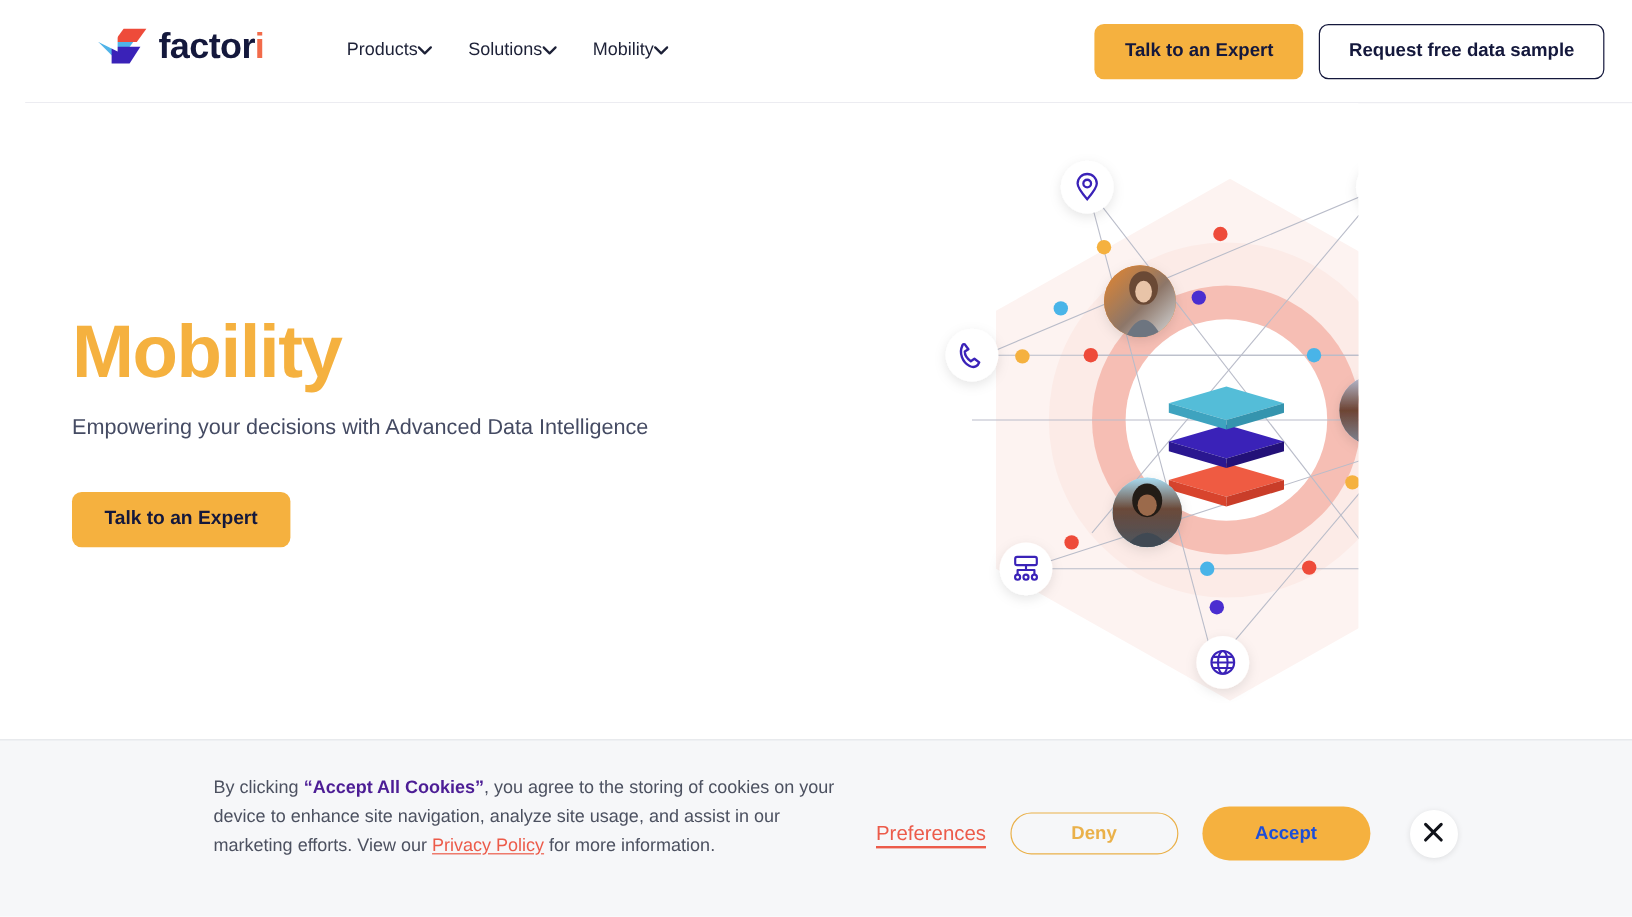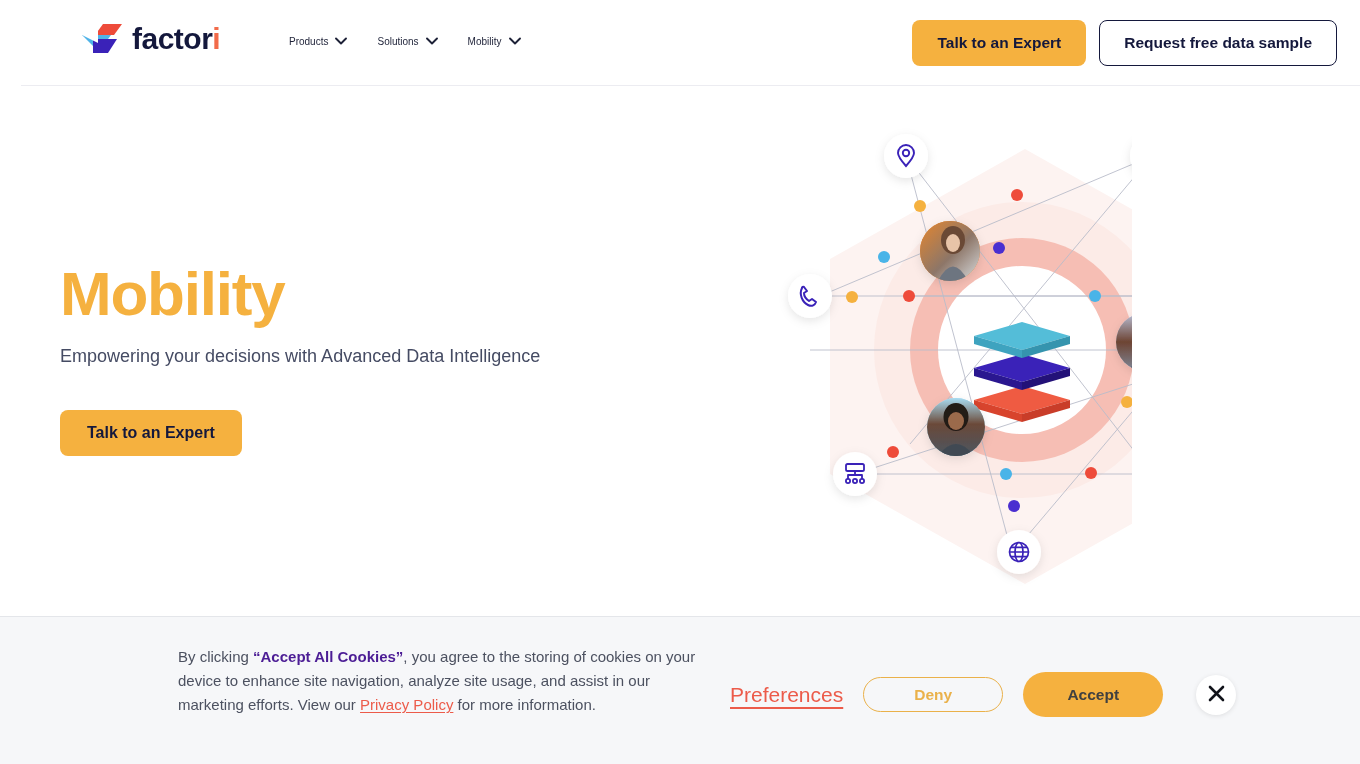--- a/index.html
+++ b/index.html
@@ -28,22 +28,22 @@
     font-size:30px; font-weight:700; letter-spacing:-0.5px;
     color:#14183c; line-height:34px;
   }
   .logo-text .dot{ color:#f26b4a; }
 
   .nav{
     position:absolute; left:268px; top:30px;
     display:flex; align-items:center; gap:30px;
   }
   .nav-item{
-    display:flex; align-items:center; gap:7px;
-    font-size:10px; font-weight:500; color:#1d2137;
+    display:flex; align-items:center; 
+    font-size:15px; font-weight:500; color:#1d2137;
     cursor:pointer; line-height:24px;
   }
   .chev{ display:block; }
 
   .header-cta{
     position:absolute; right:44px; top:20px;
     display:flex; align-items:center; gap:13px;
   }
   .btn{
     border:none; cursor:pointer;
@@ -106,32 +106,32 @@
   .cookie-text b{ color:#4c1d95; font-weight:700; }
   .cookie-link{
     color:#ec5b4a; text-decoration:underline;
     text-underline-offset:2px; cursor:pointer;
   }
   .cookie-actions{
     position:absolute; left:730px; top:55px;
     display:flex; align-items:center; gap:20px;
   }
   .pref-link{
-    color:#ec5b4a; font-size:21px; font-weight:500;
+    color:#ec5b4a; font-size:17px; font-weight:500;
     text-decoration:underline; text-underline-offset:5px;
     text-decoration-thickness:1.5px;
     cursor:pointer; line-height:22px;
   }
   .btn-deny{
     background:#f6f7f9; color:#eab14a;
     border:1.6px solid #eab14a; border-radius:24px;
     height:35px; width:140px; font-size:15.5px; font-weight:600;
   }
   .btn-accept{
-    background:#f5b13f; color:#404040;
+    background:#f5b13f; color:#1d4ed8;
     border-radius:24px; height:45px; width:140px;
     font-size:15.5px; font-weight:600;
   }
   .close-btn{
     width:40px; height:40px; border-radius:50%;
     background:#ffffff; border:none; cursor:pointer;
     display:flex; align-items:center; justify-content:center;
     box-shadow:0 1px 5px rgba(0,0,0,0.10);
     margin-left:13px;
   }

